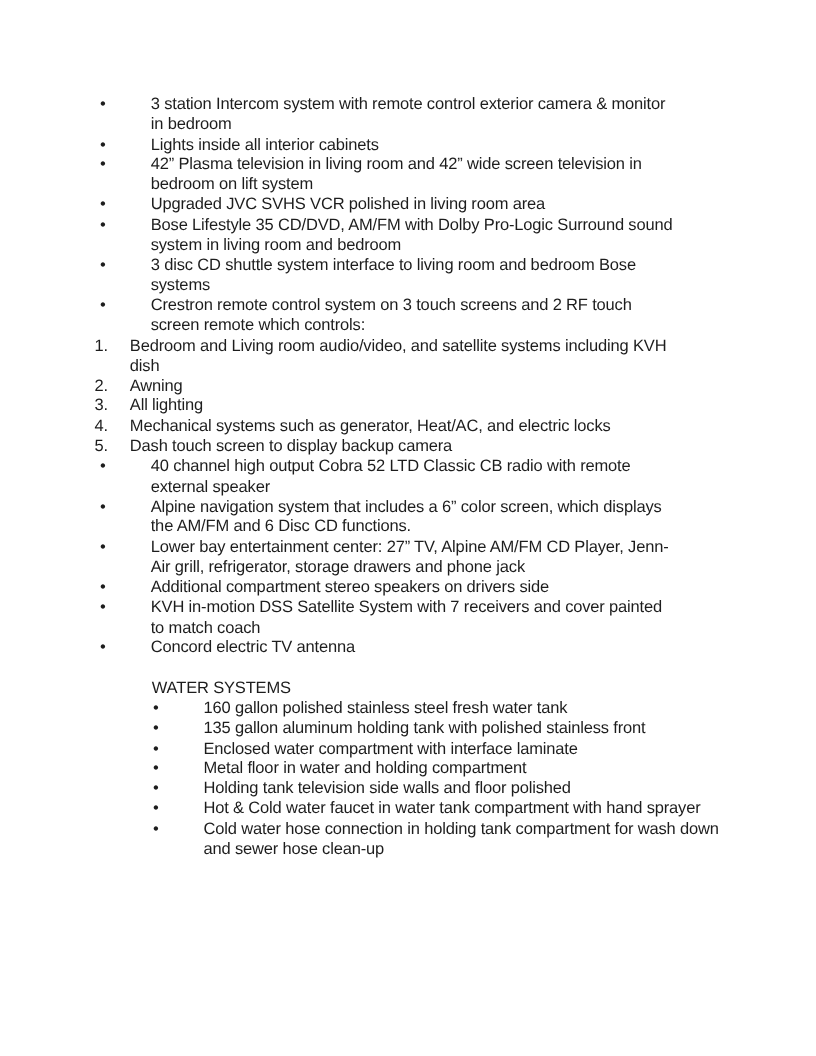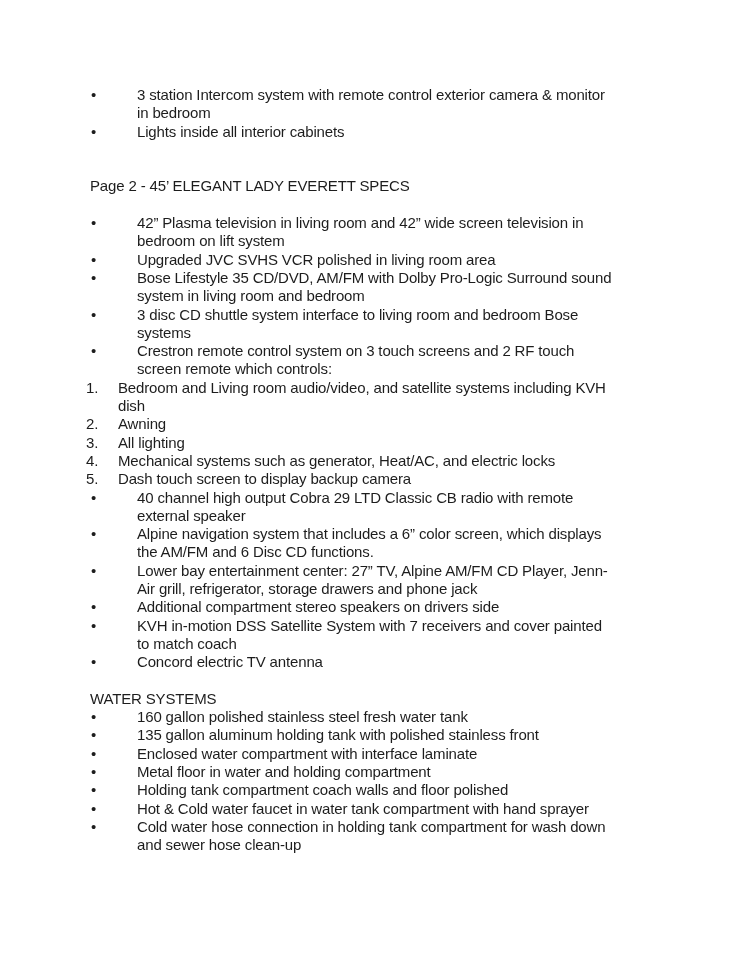--- a/index.html
+++ b/index.html
@@ -44,39 +44,38 @@
     position: absolute;
     left: 0;
     top: 0;
   }
 
   .page-title {
     margin-top: 36.6px !important;
     margin-bottom: 18.3px !important;
   }
 
-  .section + .section { margin-top: 18.3px; }
+  .section + .section { margin-top: 18.3px; margin-left: 48px; }
   .section-heading { }
 </style>
 </head>
 <body>
 
 <div class="page">
   <div id="intro" class="intro">
       <div class="li bullet">
         <span class="marker">•</span>
         <span class="txt">3 station Intercom system with remote control exterior camera &amp; monitor
 in bedroom</span>
       </div>
       <div class="li bullet">
         <span class="marker">•</span>
         <span class="txt">Lights inside all interior cabinets</span>
       </div>
     </div>
-  <p class="page-title">Page 2 - 45’ ELEGANT LADY EVERETT SPECS</p>
   <div id="sections">
       <div class="section">
         <div class="li bullet">
           <span class="marker">•</span>
           <span class="txt">42” Plasma television in living room and 42” wide screen television in
 bedroom on lift system</span>
         </div>
         <div class="li bullet">
           <span class="marker">•</span>
           <span class="txt">Upgraded JVC SVHS VCR polished in living room area</span>
@@ -112,21 +111,21 @@
         <div class="li numbered">
           <span class="marker">4.</span>
           <span class="txt">Mechanical systems such as generator, Heat/AC, and electric locks</span>
         </div>
         <div class="li numbered">
           <span class="marker">5.</span>
           <span class="txt">Dash touch screen to display backup camera</span>
         </div>
         <div class="li bullet">
           <span class="marker">•</span>
-          <span class="txt">40 channel high output Cobra 29 LTD Classic CB radio with remote
+          <span class="txt">40 channel high output Cobra 52 LTD Classic CB radio with remote
 external speaker</span>
         </div>
         <div class="li bullet">
           <span class="marker">•</span>
           <span class="txt">Alpine navigation system that includes a 6” color screen, which displays
 the AM/FM and 6 Disc CD functions.</span>
         </div>
         <div class="li bullet">
           <span class="marker">•</span>
           <span class="txt">Lower bay entertainment center: 27” TV, Alpine AM/FM CD Player, Jenn-
@@ -159,21 +158,21 @@
         <div class="li bullet">
           <span class="marker">•</span>
           <span class="txt">Enclosed water compartment with interface laminate</span>
         </div>
         <div class="li bullet">
           <span class="marker">•</span>
           <span class="txt">Metal floor in water and holding compartment</span>
         </div>
         <div class="li bullet">
           <span class="marker">•</span>
-          <span class="txt">Holding tank compartment coach walls and floor polished</span>
+          <span class="txt">Holding tank television side walls and floor polished</span>
         </div>
         <div class="li bullet">
           <span class="marker">•</span>
           <span class="txt">Hot &amp; Cold water faucet in water tank compartment with hand sprayer</span>
         </div>
         <div class="li bullet">
           <span class="marker">•</span>
           <span class="txt">Cold water hose connection in holding tank compartment for wash down
 and sewer hose clean-up</span>
         </div>

